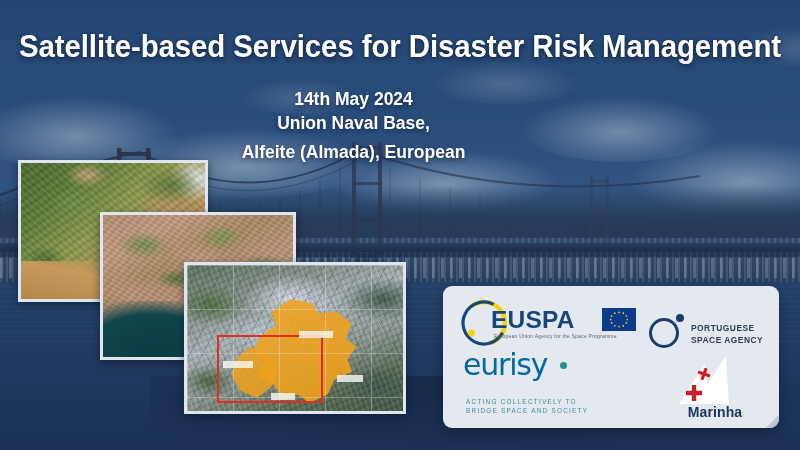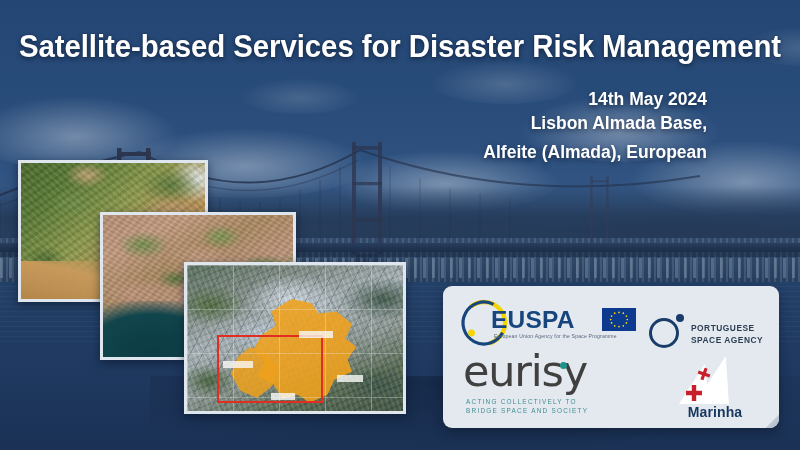--- a/index.html
+++ b/index.html
@@ -222,21 +222,21 @@
   #title {
     position:absolute; left:0; top:29px; width:800px;
     text-align:center;
     font-size:30.5px; font-weight:700; letter-spacing:-.1px;
     color:#fff;
     text-shadow:0 2px 5px rgba(10,22,42,.62), 0 0 2px rgba(10,22,42,.4);
     transform:scaleX(.965); transform-origin:50% 50%;
     white-space:nowrap;
   }
   .sub {
-    position:absolute; left:0; width:707px; text-align:right;
+    position:absolute; left:0; width:707px; text-align:center;
     font-size:17.5px; font-weight:700; color:#fff;
     text-shadow:0 2px 5px rgba(10,22,42,.60);
     white-space:nowrap;
   }
   #sub1 { top:89px; }
   #sub2 { top:113px; }
   #sub3 { top:142px; }
 
   
   #logo-panel {
@@ -262,21 +262,21 @@
   }
   #eu-flag {
     position:absolute; left:147px; top:14px; width:34px; height:23px;
     background:#0b3a8f; overflow:hidden;
   }
 
   
   #eurisy { position:absolute; left:14px; top:68px; width:180px; height:66px; }
   #eurisy-word {
     position:absolute; left:6px; top:-4px;
-    font-size:43px; font-weight:400; color:#404040;
+    font-size:30px; font-weight:400; color:#0369a1;
     letter-spacing:-1.2px; line-height:1;
     font-family:"DejaVu Sans", sans-serif;
   }
   #eurisy-dot {
     position:absolute; left:103px; top:8px; width:7px; height:7px;
     background:#1e9389; border-radius:50%;
   }
   .eurisy-tag {
     position:absolute; left:9px;
     font-size:6.4px; color:#3f8d93; letter-spacing:1.25px; white-space:nowrap;
@@ -429,21 +429,21 @@
     </svg>
     <div class="deck"></div>
     <div class="deck-shadow"></div>
   </div>
 
   <div class="scene-dim"></div>
 </div>
 
 <div id="title">Satellite-based Services for Disaster Risk Management</div>
 <div class="sub" id="sub1">14th May 2024</div>
-<div class="sub" id="sub2">Lisbon Almada Base,</div>
+<div class="sub" id="sub2">Union Naval Base,</div>
 <div class="sub" id="sub3">Alfeite (Almada), European</div>
 
 <div class="sat-card" id="sat1">
   <div class="sat-img"></div>
   <div class="sat-ov"></div>
   <div class="river"></div>
 </div>
 
 <div class="sat-card" id="sat2">
   <div class="sat-img"></div>

